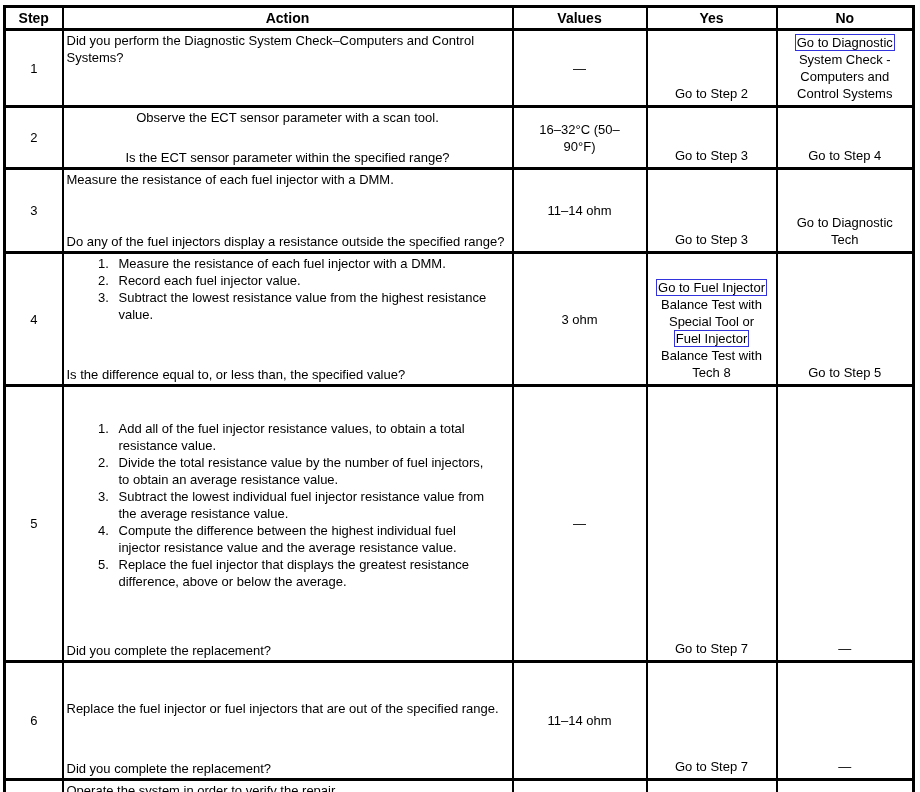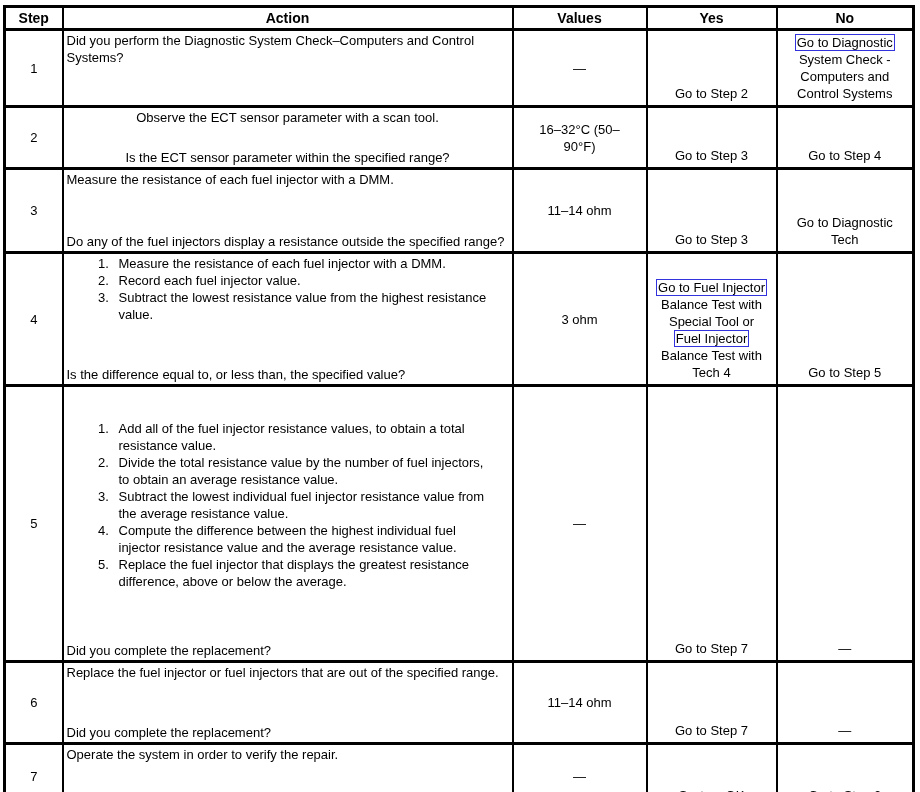--- a/index.html
+++ b/index.html
@@ -15,21 +15,21 @@
   .action-inner{display:flex;flex-direction:column;}
   .action-question{margin-top:auto;}
   .action-list{margin:0;padding-left:46px;}
   .action-list li{padding-left:6px;max-width:372px;}
   .link-box{display:inline-block;border:1px solid #3333dd;line-height:15px;padding:0 1px;}
   tr.row-1 .action-inner{min-height:72px;}
   tr.row-2 .action-inner{min-height:57px;align-items:center;}
   tr.row-3 .action-inner{min-height:79px;}
   tr.row-4 .action-inner{min-height:128px;}
   tr.row-5 .action-inner{min-height:239px;margin-top:32px;}
-  tr.row-6 .action-inner{min-height:77px;}
+  tr.row-6 .action-inner{min-height:77px;margin-top:36px;}
   tr.row-7 .action-inner{min-height:60px;}
 </style>
 </head>
 <body>
 
 <div class="page">
   <table>
     <colgroup>
       <col style="width:58px">
         <col style="width:450px">
@@ -115,21 +115,21 @@
         <div class="action-question">Is the difference equal to, or less than, the specified value?</div>
       </div>
     </td>
     <td class="values-cell">3 ohm</td>
     <td class="yes-cell">
             <div><span class="link-box">Go to Fuel Injector</span></div>
             <div>Balance Test with</div>
             <div>Special Tool or</div>
             <div><span class="link-box">Fuel Injector</span></div>
             <div>Balance Test with</div>
-            <div>Tech 4</div>
+            <div>Tech 8</div>
           </td>
     <td class="no-cell">
             <div>Go to Step 5</div>
           </td>
   </tr>
         <tr class="row-5">
     <td class="step-cell">5</td>
     <td>
       <div class="action-inner">
 

